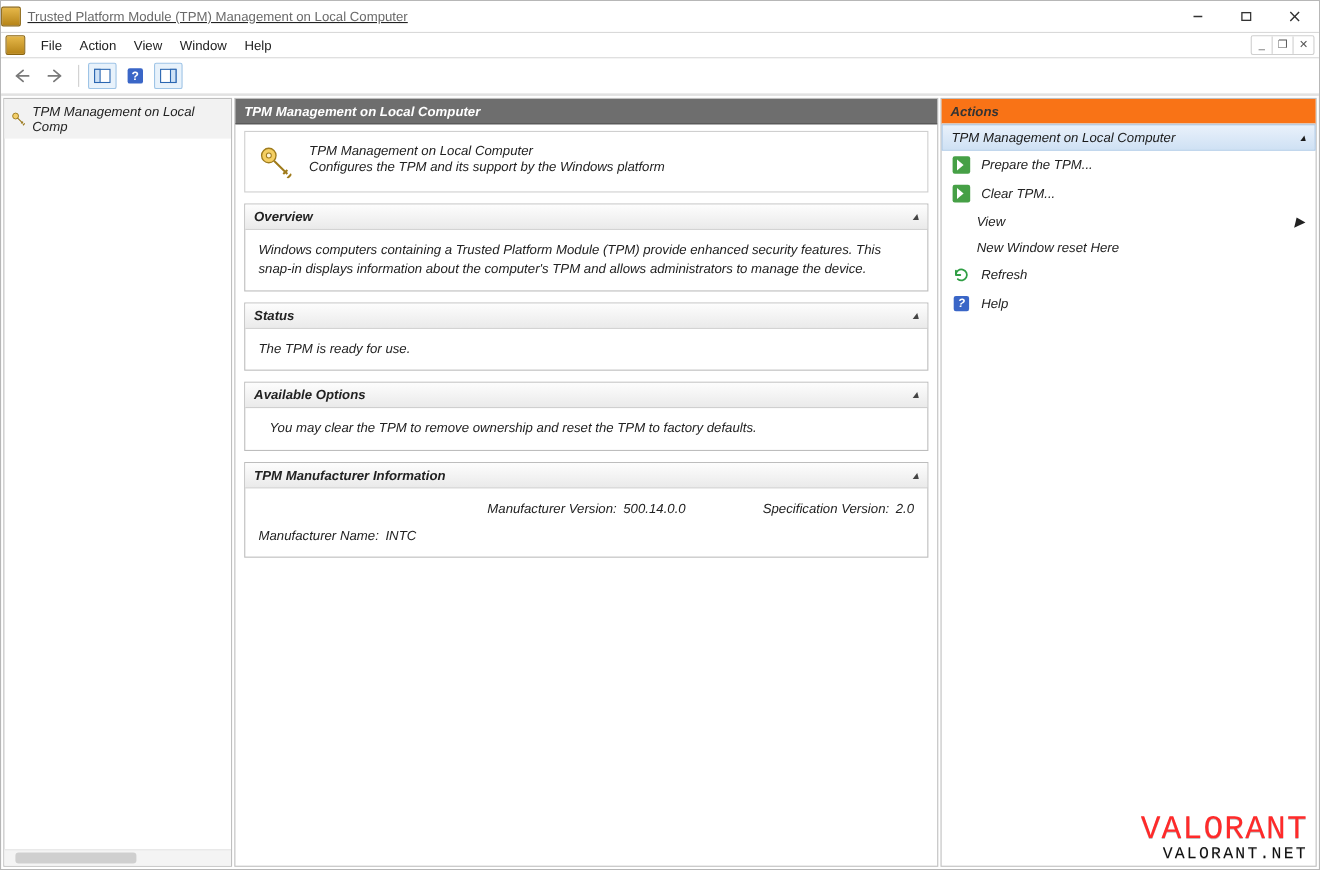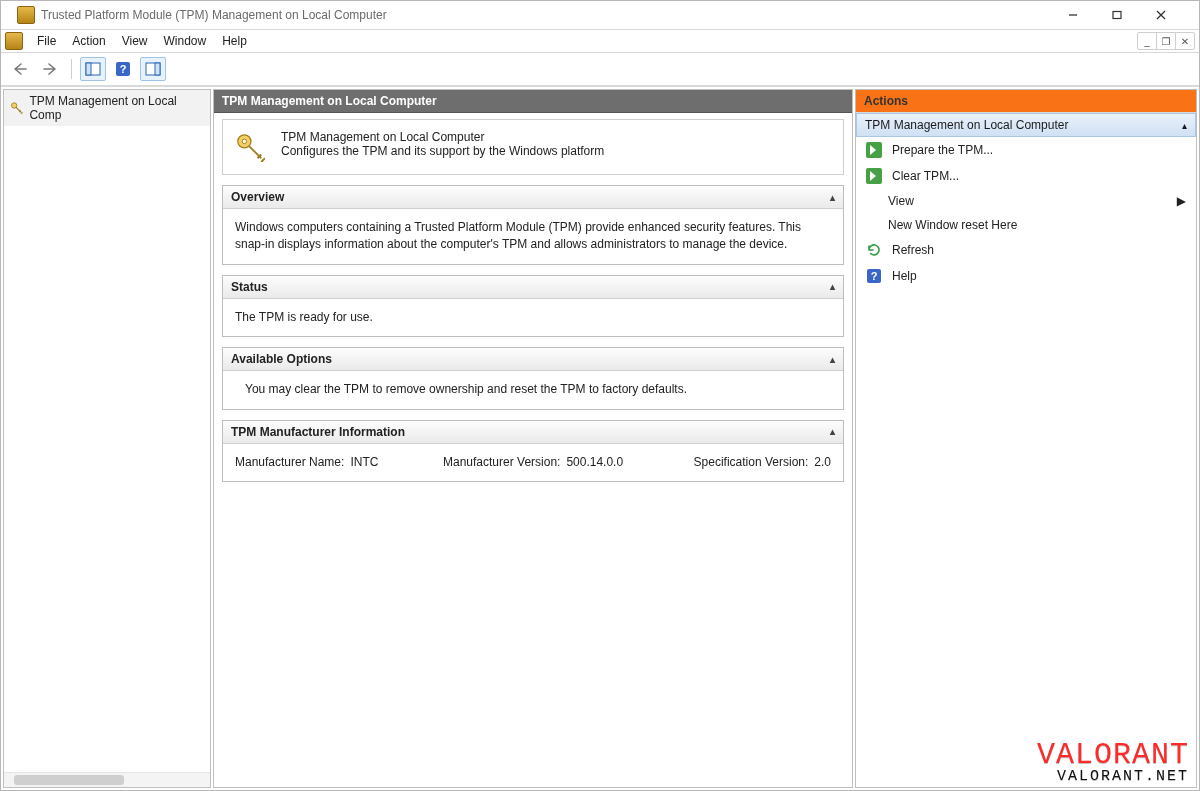--- a/index.html
+++ b/index.html
@@ -1,40 +1,40 @@
 <!DOCTYPE html>
 <html><head>
 <meta charset="utf-8">
 <style>
 html,body{margin:0;padding:0;font-family:"Segoe UI",Tahoma,sans-serif;font-size:12px;color:#222;background:#fff;height:100%;}
 .window{width:1200px;height:791px;border:1px solid #b7b7b7;box-sizing:border-box;display:flex;flex-direction:column;background:#fff;position:relative;}
 
 
-.titlebar{height:28px;display:flex;align-items:center;padding:0 16px;border-bottom:1px solid #d9d9d9;background:#fff;}
+.titlebar{height:28px;display:flex;align-items:center;padding:0 0;border-bottom:1px solid #d9d9d9;background:#fff;text-decoration:underline;}
 .titlebar .badge{width:16px;height:16px;background:linear-gradient(#e6b84a,#b68418);border:1px solid #8a640f;margin-right:6px;border-radius:2px;}
 .titlebar .title{color:#6a6a6a;font-size:12px;flex:1;}
 .titlebar .winbtn{width:44px;height:24px;display:flex;align-items:center;justify-content:center;color:#333;}
 
 
 .menubar{height:22px;display:flex;align-items:center;padding:0 4px;border-bottom:1px solid #d9d9d9;background:#fff;position:relative;}
 .menubar .badge2{width:16px;height:16px;background:linear-gradient(#e6b84a,#b68418);border:1px solid #8a640f;margin-right:6px;border-radius:2px;}
 .menubar .mi{padding:2px 8px;color:#222;}
 .mdi-controls{margin-left:auto;display:flex;border:1px solid #cfcfcf;border-radius:2px;overflow:hidden;}
 .mdi-controls span{width:18px;height:16px;display:flex;align-items:center;justify-content:center;font-size:10px;color:#555;border-left:1px solid #cfcfcf;}
 .mdi-controls span:first-child{border-left:none;}
 
 
 .toolbar{height:28px;display:flex;align-items:center;padding:2px 6px;gap:4px;border-bottom:1px solid #d9d9d9;background:#fff;}
 .tb-sep{width:1px;height:20px;background:#cfcfcf;margin:0 4px;}
 .tb-btn{width:24px;height:22px;display:flex;align-items:center;justify-content:center;border:1px solid transparent;border-radius:2px;}
 .tb-btn.framed{border:1px solid #9ec4e6;background:#e8f2fb;}
 .tb-btn svg{display:block;}
 
 
-.body{flex:1;display:flex;min-height:0;border-top:1px solid #d9d9d9;padding:2px;gap:2px;}
+.body{flex:1;display:flex;min-height:0;border-top:1px solid #d9d9d9;padding:2px;gap:2px;font-style:italic;}
 .panel{border:1px solid #bfbfbf;background:#fff;display:flex;flex-direction:column;min-height:0;}
 
 
 .tree{width:206px;}
 .tree-item{display:flex;align-items:center;padding:4px 6px;gap:6px;background:#f2f2f2;}
 .tree-item .key{width:14px;height:14px;}
 .tree .filler{flex:1;}
 .tree .hscroll{height:14px;border-top:1px solid #e5e5e5;background:#f4f4f4;position:relative;}
 .tree .hscroll .thumb{position:absolute;left:10px;top:2px;width:110px;height:10px;background:#cfcfcf;border-radius:3px;}
 
@@ -43,21 +43,21 @@
 .main .bar{height:22px;display:flex;align-items:center;padding:0 8px;background:#6e6e6e;color:#fff;font-weight:600;border-bottom:1px solid #555;}
 .main .content{flex:1;overflow:auto;padding:6px 8px 8px 8px;}
 .intro{border:1px solid #cfcfcf;padding:10px 12px 12px 12px;display:flex;gap:16px;align-items:flex-start;margin-bottom:10px;}
 .intro .keyimg{width:30px;height:30px;flex:none;margin-top:2px;}
 .section{border:1px solid #bdbdbd;margin-bottom:10px;}
 .section .sh{background:linear-gradient(#fdfdfd,#eaeaea);border-bottom:1px solid #cfcfcf;padding:4px 8px;font-weight:600;display:flex;align-items:center;}
 .section .sh .caret{margin-left:auto;font-size:10px;color:#444;}
 .section .sb{padding:10px 12px;font-size:12px;color:#222;line-height:1.45;}
 .mfr{display:flex;gap:8px;}
 .mfr .pair{display:flex;gap:6px;}
-.mfr .pair.left{flex:0 0 200px;}
+.mfr .pair.left{flex:0 0 200px;margin-top:25px;}
 .mfr .pair.mid{flex:0 0 230px;}
 .mfr .pair.right{margin-left:auto;}
 
 
 .actions{width:340px;}
 .actions .header{height:22px;display:flex;align-items:center;padding:0 8px;background:#f97316;border-bottom:1px solid #d9d9d9;font-weight:600;color:#333;}
 .actions .grouptitle{background:linear-gradient(#e9f1fb,#cfe1f4);border:1px solid #a9c7e6;margin:0;padding:4px 8px;display:flex;align-items:center;color:#1a1a1a;}
 .actions .grouptitle .caret{margin-left:auto;font-size:10px;}
 .actions .item{display:flex;align-items:center;gap:10px;padding:5px 10px 5px 10px;}
 .actions .item.indent{padding-left:32px;}

